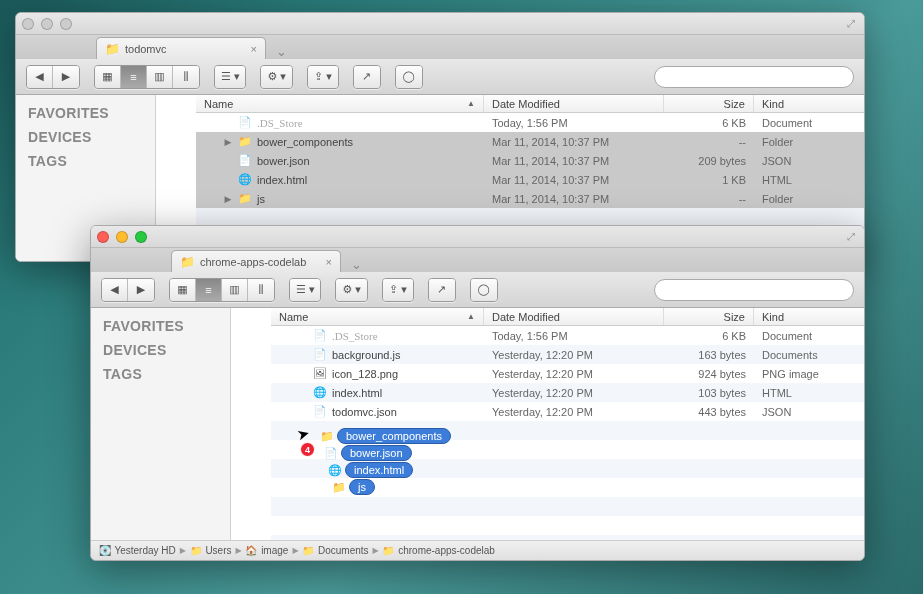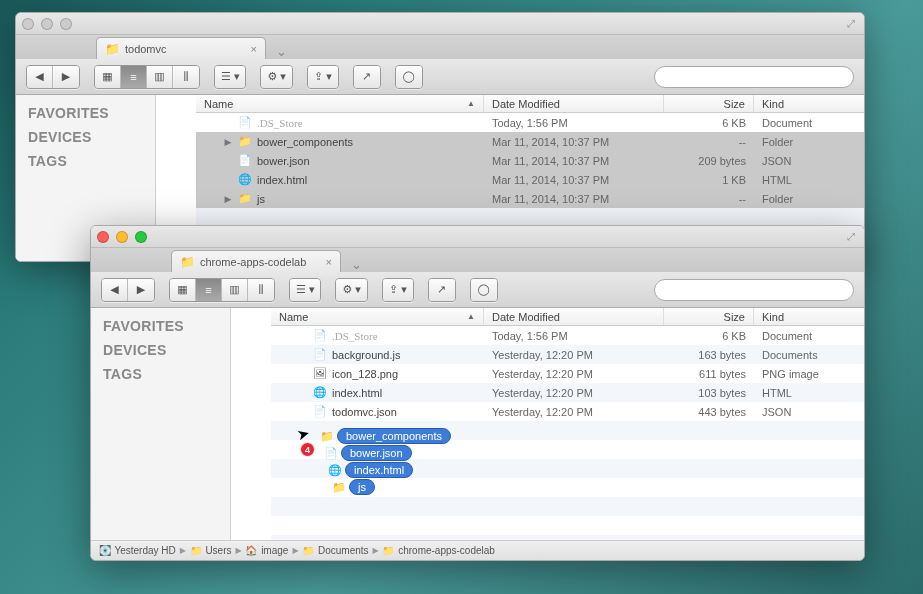--- a/index.html
+++ b/index.html
@@ -294,21 +294,21 @@
             <div class="cell cell-kind">Documents</div>
           </div>
           <div class="row">
             <div class="cell cell-name">
               <span class="indent"></span>
               <span class="disclosure"></span>
               <span class="file-ic">🖼</span>
               <span class="">icon_128.png</span>
             </div>
             <div class="cell cell-date">Yesterday, 12:20 PM</div>
-            <div class="cell cell-size">611 bytes</div>
+            <div class="cell cell-size">924 bytes</div>
             <div class="cell cell-kind">PNG image</div>
           </div>
           <div class="row">
             <div class="cell cell-name">
               <span class="indent"></span>
               <span class="disclosure"></span>
               <span class="file-ic">🌐</span>
               <span class="">index.html</span>
             </div>
             <div class="cell cell-date">Yesterday, 12:20 PM</div>

